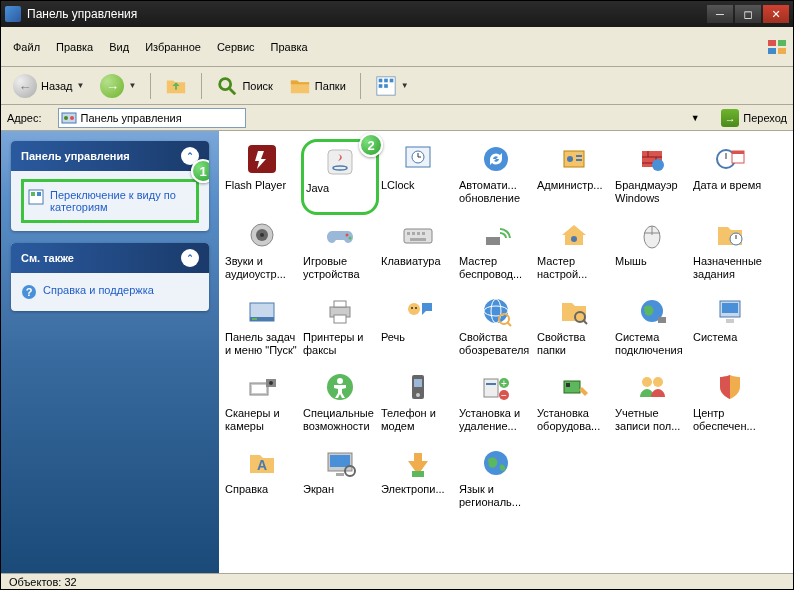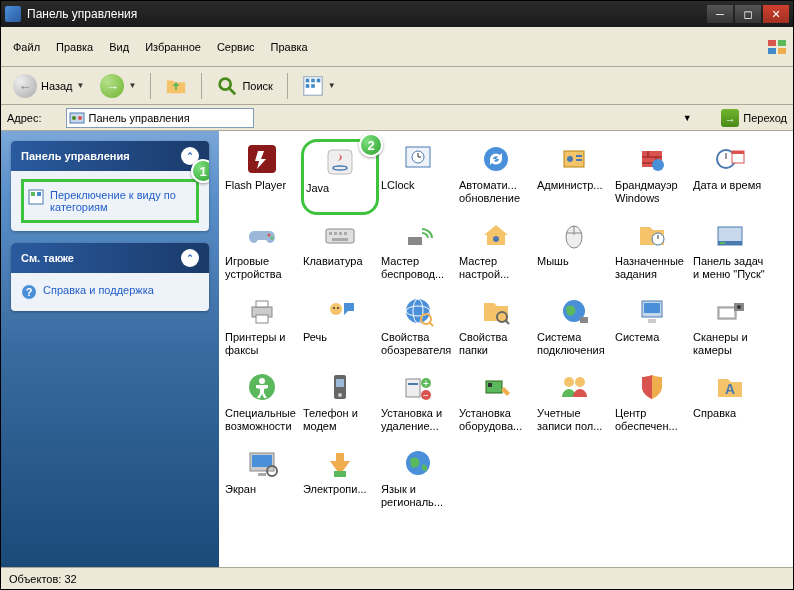--- a/index.html
+++ b/index.html
@@ -17,42 +17,42 @@
 .menubar .menu { padding: 3px 8px; cursor: pointer; }
 .menubar .spacer { flex: 1; }
 .menubar .winlogo { width: 24px; height: 20px; display:flex; align-items:center; justify-content:center; }
 .toolbar { height: 38px; background: #ece9d8; display: flex; align-items: center; padding: 0 6px; gap: 4px; border-bottom: 1px solid #aca899; }
 .tbtn { display: flex; align-items: center; gap: 4px; padding: 4px 6px; font-size: 11px; cursor: pointer; border-radius: 3px; }
 .tbtn .circ { width: 24px; height: 24px; border-radius: 50%; background: radial-gradient(circle at 30% 30%, #eee, #aaa); display: flex; align-items: center; justify-content: center; color: #777; font-size: 13px; }
 .tbtn.green .circ { background: radial-gradient(circle at 30% 30%, #b5e08b, #6fb52e); color: #fff; }
 .sep { width: 1px; height: 26px; background: #aca899; margin: 0 4px; }
 .tico { width: 22px; height: 22px; }
 .dropdown-arrow { font-size: 8px; color: #333; }
-.addressbar { height: 26px; background: #ece9d8; display: flex; align-items: center; padding: 0 6px; gap: 24px; font-size: 11px; border-bottom: 1px solid #aca899; }
+.addressbar { height: 26px; background: #ece9d8; display: flex; align-items: center; padding: 0 6px; gap: 16px; font-size: 11px; border-bottom: 1px solid #aca899; }
 .addressbar input { flex: 1; height: 20px; border: 1px solid #7f9db9; padding: 0 22px; font-size: 11px; background: #fff; }
 .addr-wrapper { flex: 1; position: relative; }
 .addr-wrapper .addr-ico { position: absolute; left: 3px; top: 2px; width: 16px; height: 16px; }
 .addr-wrapper .addr-dd { position: absolute; right: 2px; top: 2px; width: 16px; height: 16px; font-size: 9px; display: flex; align-items: center; justify-content: center; cursor: pointer; }
 .go-btn { display: flex; align-items: center; gap: 4px; cursor: pointer; }
 .go-btn .sq { width: 18px; height: 18px; background: linear-gradient(#6fb52e,#4a8a1a); border-radius: 3px; display: flex; align-items: center; justify-content: center; color: #fff; font-size: 11px; }
 .content { flex: 1; display: flex; overflow: hidden; }
 .sidebar { width: 218px; background: linear-gradient(to bottom, #7ba7d9 0%, #5a8fc9 15%, #3a6ba0 50%, #1a4a78 100%); padding: 10px; overflow: hidden; }
 .panel { background: #eef3fa; border-radius: 4px; margin-bottom: 12px; overflow: hidden; box-shadow: 0 1px 3px rgba(0,0,0,0.3); }
 .panel-hdr { background: linear-gradient(to right, #fff, #c7d8ed); padding: 6px 10px; font-size: 11px; font-weight: bold; color: #215dc6; display: flex; align-items: center; justify-content: space-between; }
 .panel-hdr.dark { background: linear-gradient(to right, #2a5a9e, #1a3a6a); color: #fff; }
 .panel-body { padding: 8px 10px; font-size: 11px; position: relative; }
 .panel-link { display: flex; align-items: flex-start; gap: 6px; color: #215dc6; cursor: pointer; padding: 3px 0; }
 .panel-link .pico { width: 16px; height: 16px; flex-shrink: 0; }
 .collapse { width: 18px; height: 18px; border-radius: 50%; background: #fff; display: flex; align-items: center; justify-content: center; font-size: 9px; color: #215dc6; cursor: pointer; }
 .iconview { flex: 1; background: #fff; padding: 8px 4px; overflow-y: auto; display: flex; flex-wrap: wrap; align-content: flex-start; }
 .item { width: 78px; height: 76px; display: flex; flex-direction: column; align-items: center; font-size: 11px; cursor: pointer; padding: 2px; gap: 2px; }
 .item .lbl { line-height: 1.15; max-height: 2.3em; overflow: hidden; width: 100%; }
 .item .ico { width: 36px; height: 36px; display: flex; align-items: center; justify-content: center; font-size: 26px; }
 .item.hl { border: 3px solid #3ec33e; border-radius: 16px; }
-.statusbar { height: 22px; background: #ece9d8; border-top: 1px solid #aca899; display: flex; align-items: center; padding: 0 8px; font-size: 11px; }
+.statusbar { height: 16px; background: #ece9d8; border-top: 1px solid #aca899; display: flex; align-items: center; padding: 0 8px; font-size: 11px; }
 .callout { position: absolute; width: 24px; height: 24px; border-radius: 50%; background: radial-gradient(circle at 30% 30%, #7de07d, #2ca02c); color: #fff; font-weight: bold; display: flex; align-items: center; justify-content: center; font-size: 13px; border: 2px solid #fff; box-shadow: 0 1px 3px rgba(0,0,0,0.4); z-index: 10; pointer-events: none; }
 .highlight-box { border: 3px solid #3ec33e; border-radius: 0; padding: 4px; position: relative; }
 svg { display: block; }
 </style>
 </head>
 <body>
 
 <div class="window">
 
   <div class="titlebar">
@@ -101,20 +101,27 @@
         </svg>
     </div>
     <div class="sep"></div>
     <div class="tbtn">
       <svg class="tico" viewBox="0 0 24 24">
           <circle cx="10" cy="10" r="6" fill="none" stroke="#4a8a1a" stroke-width="3"></circle>
           <line x1="15" y1="15" x2="21" y2="21" stroke="#4a8a1a" stroke-width="3"></line>
         </svg>
       <span>Поиск</span>
     </div>
+    <div class="tbtn">
+      <svg class="tico" viewBox="0 0 24 24">
+          <path fill="#f5c36a" d="M2 6h7l2 2h11v12H2z"></path>
+          <path fill="#e8a838" d="M2 6h7l2 2h11v2H2z"></path>
+        </svg>
+      <span>Папки</span>
+    </div>
     <div class="sep"></div>
     <div class="tbtn">
       <svg class="tico" viewBox="0 0 24 24">
           <rect x="2" y="2" width="20" height="20" fill="#fff" stroke="#7f9db9"></rect>
           <rect x="4" y="4" width="4" height="4" fill="#428bca"></rect>
           <rect x="10" y="4" width="4" height="4" fill="#428bca"></rect>
           <rect x="16" y="4" width="4" height="4" fill="#428bca"></rect>
           <rect x="4" y="10" width="4" height="4" fill="#428bca"></rect>
           <rect x="10" y="10" width="4" height="4" fill="#428bca"></rect>
         </svg>
@@ -250,20 +257,30 @@
               <line x1="14" y1="18" x2="14" y2="12" stroke="#333"></line>
               <rect x="20" y="10" width="12" height="12" fill="#fff" stroke="#d9534f"></rect>
               <rect x="20" y="10" width="12" height="3" fill="#d9534f"></rect>
             </svg>
           </div>
           <div class="lbl">Дата и время</div>
         </div>
         <div class="item">
           <div class="ico">
             <svg viewBox="0 0 36 36">
+              <circle cx="18" cy="18" r="11" fill="#ccc" stroke="#888"></circle>
+              <circle cx="18" cy="18" r="6" fill="#666"></circle>
+              <circle cx="18" cy="18" r="2" fill="#333"></circle>
+            </svg>
+          </div>
+          <div class="lbl">Звуки и аудиоустр...</div>
+        </div>
+        <div class="item">
+          <div class="ico">
+            <svg viewBox="0 0 36 36">
               <path fill="#9bb8d9" d="M10 14h16c3 0 5 3 5 6s-2 6-5 6c-2 0-3-2-4-3h-8c-1 1-2 3-4 3-3 0-5-3-5-6s2-6 5-6z"></path>
               <circle cx="25" cy="18" r="1.5" fill="#d9534f"></circle>
               <circle cx="28" cy="21" r="1.5" fill="#5cb85c"></circle>
             </svg>
           </div>
           <div class="lbl">Игровые устройства</div>
         </div>
         <div class="item">
           <div class="ico">
             <svg viewBox="0 0 36 36">

